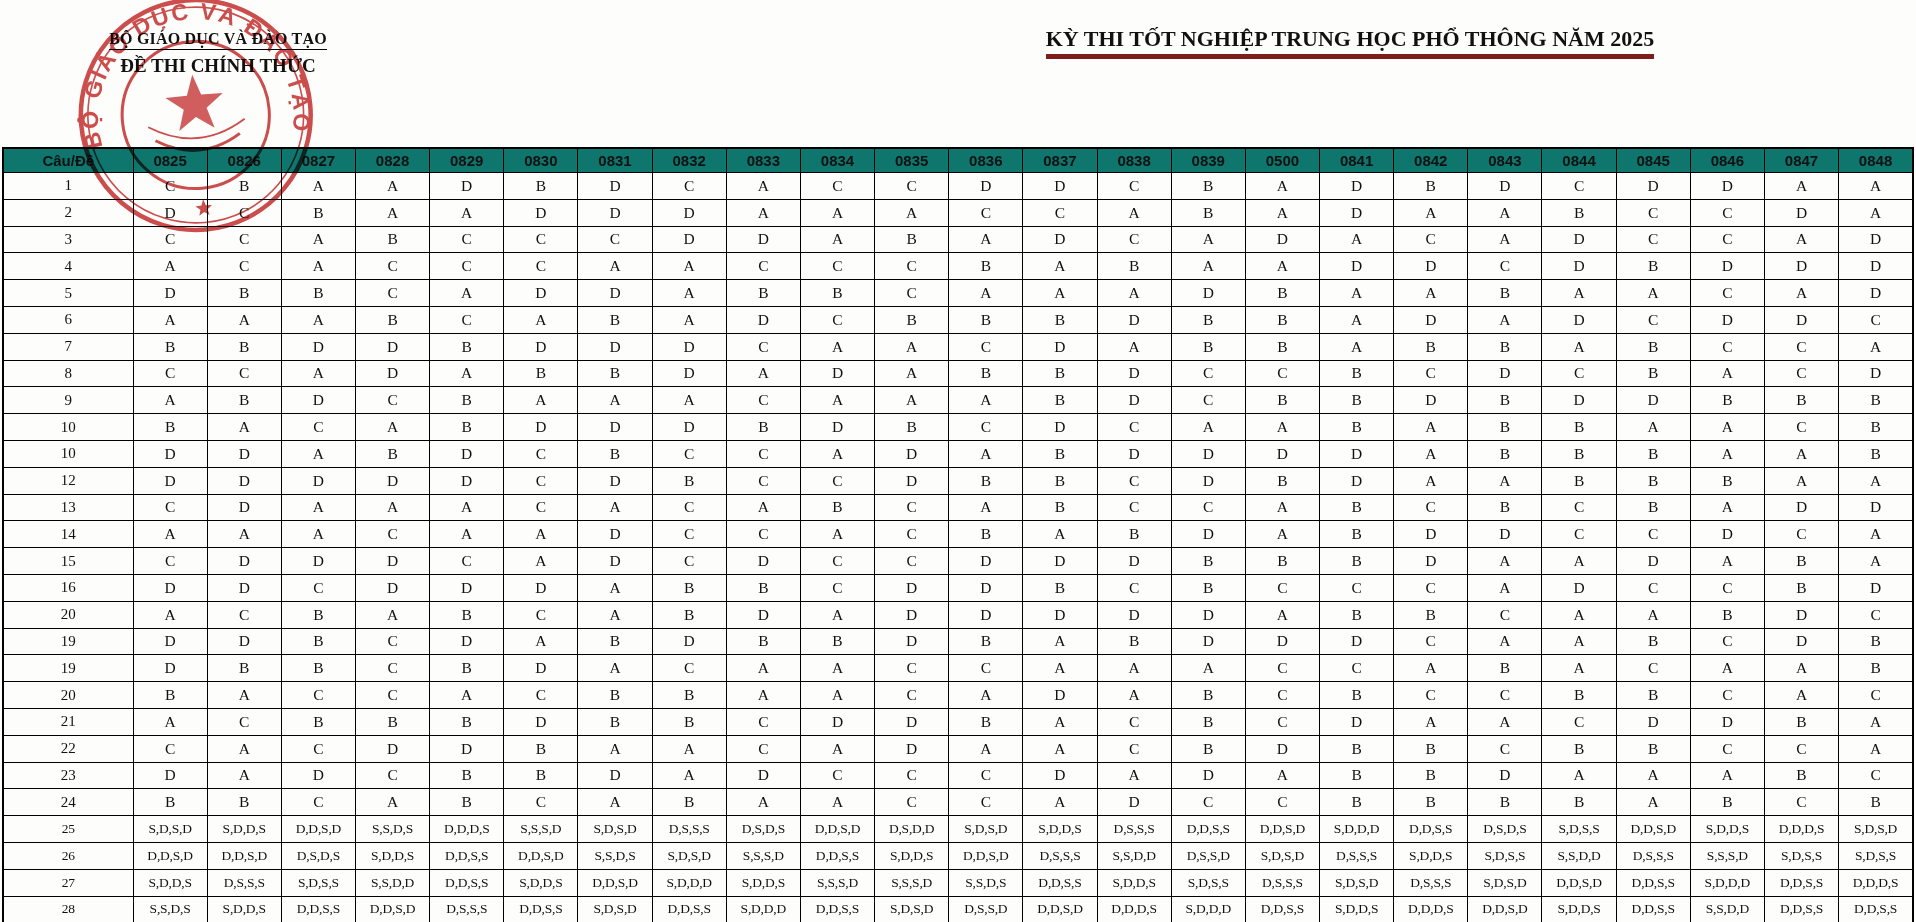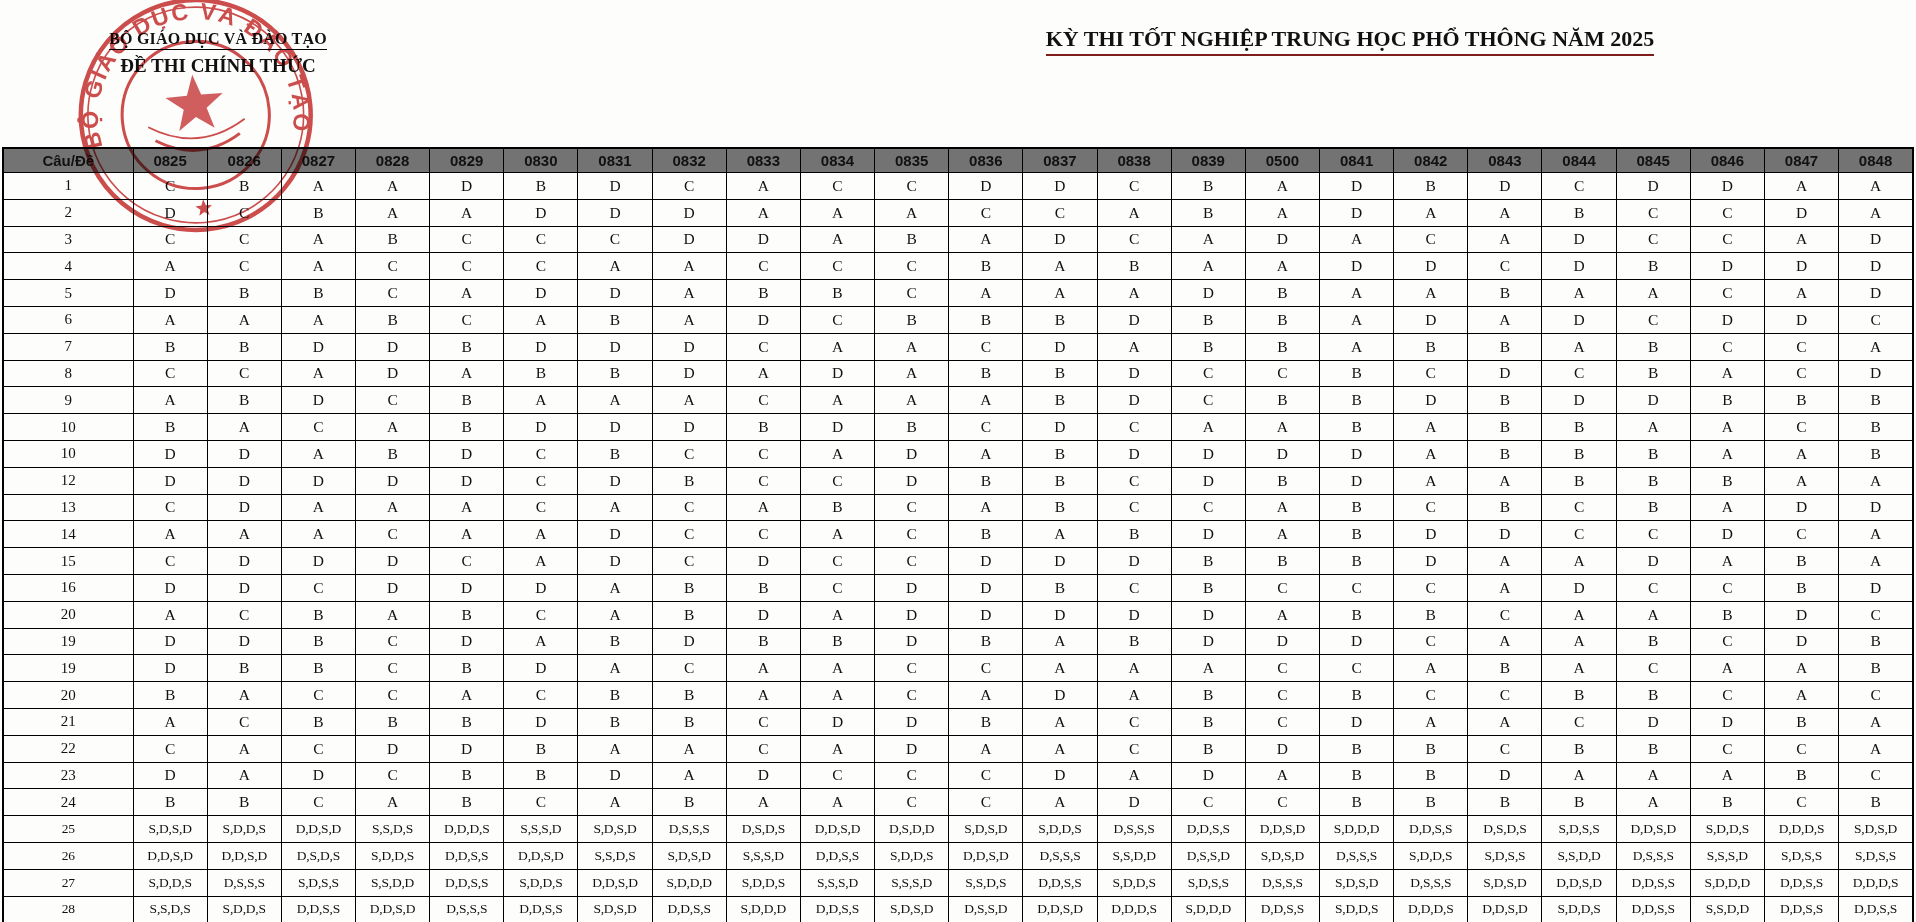--- a/index.html
+++ b/index.html
@@ -5,34 +5,34 @@
   html,body{margin:0;padding:0;}
   body{
     width:1916px;height:922px;position:relative;overflow:hidden;
     background:#fdfdfc;color:#111;
     font-family:"Liberation Serif", serif;
   }
   .hdr-left{position:absolute;left:90px;top:30px;width:256px;text-align:center;z-index:2;}
   .hdr-left .l1{font-weight:bold;font-size:16px;display:inline-block;border-bottom:1.6px solid #000;padding-bottom:1px;letter-spacing:.2px;}
   .hdr-left .l2{font-weight:bold;font-size:19px;margin-top:5px;}
   .hdr-right{position:absolute;left:1030px;top:26px;width:640px;text-align:center;z-index:2;}
-  .hdr-right .l1{font-weight:bold;font-size:22px;display:inline-block;border-bottom:2px solid #7f1d1d;padding-bottom:2px;}
+  .hdr-right .l1{font-weight:bold;font-size:22px;display:inline-block;border-bottom:5px solid #7f1d1d;padding-bottom:2px;}
   .hdr-right .l2{font-weight:bold;font-size:19px;margin-top:7px;}
 
   .stamp{position:absolute;left:62px;top:-8px;width:268px;height:252px;
          mix-blend-mode:multiply;opacity:.87;z-index:6;pointer-events:none;
          transform:rotate(-5deg);}
   .stamp text{font-family:"Liberation Sans",sans-serif;font-weight:bold;}
 
   table.akey{
     position:absolute;left:2px;top:147px;width:1912px;z-index:1;
     border-collapse:collapse;table-layout:fixed;border:2px solid #000;
   }
   .akey th,.akey td{border:1px solid #000;text-align:center;vertical-align:middle;padding:0;overflow:hidden;white-space:nowrap;}
-  .akey th{background:#737373;font-family:"Liberation Sans",sans-serif;font-weight:bold;font-size:15px;height:23px;}
+  .akey th{background:#0f766e;font-family:"Liberation Sans",sans-serif;font-weight:bold;font-size:15px;height:23px;}
   .akey td{font-size:15.5px;height:25.8px;}
   .akey tbody td:first-child{font-size:15px;}
   .akey tr.multi td{font-size:13.5px;letter-spacing:-.2px;}
 </style>
 </head>
 <body>
 
 <div class="hdr-left">
   <div class="l1">BỘ GIÁO DỤC VÀ ĐÀO TẠO</div>
   <div class="l2">ĐỀ THI CHÍNH THỨC</div>

